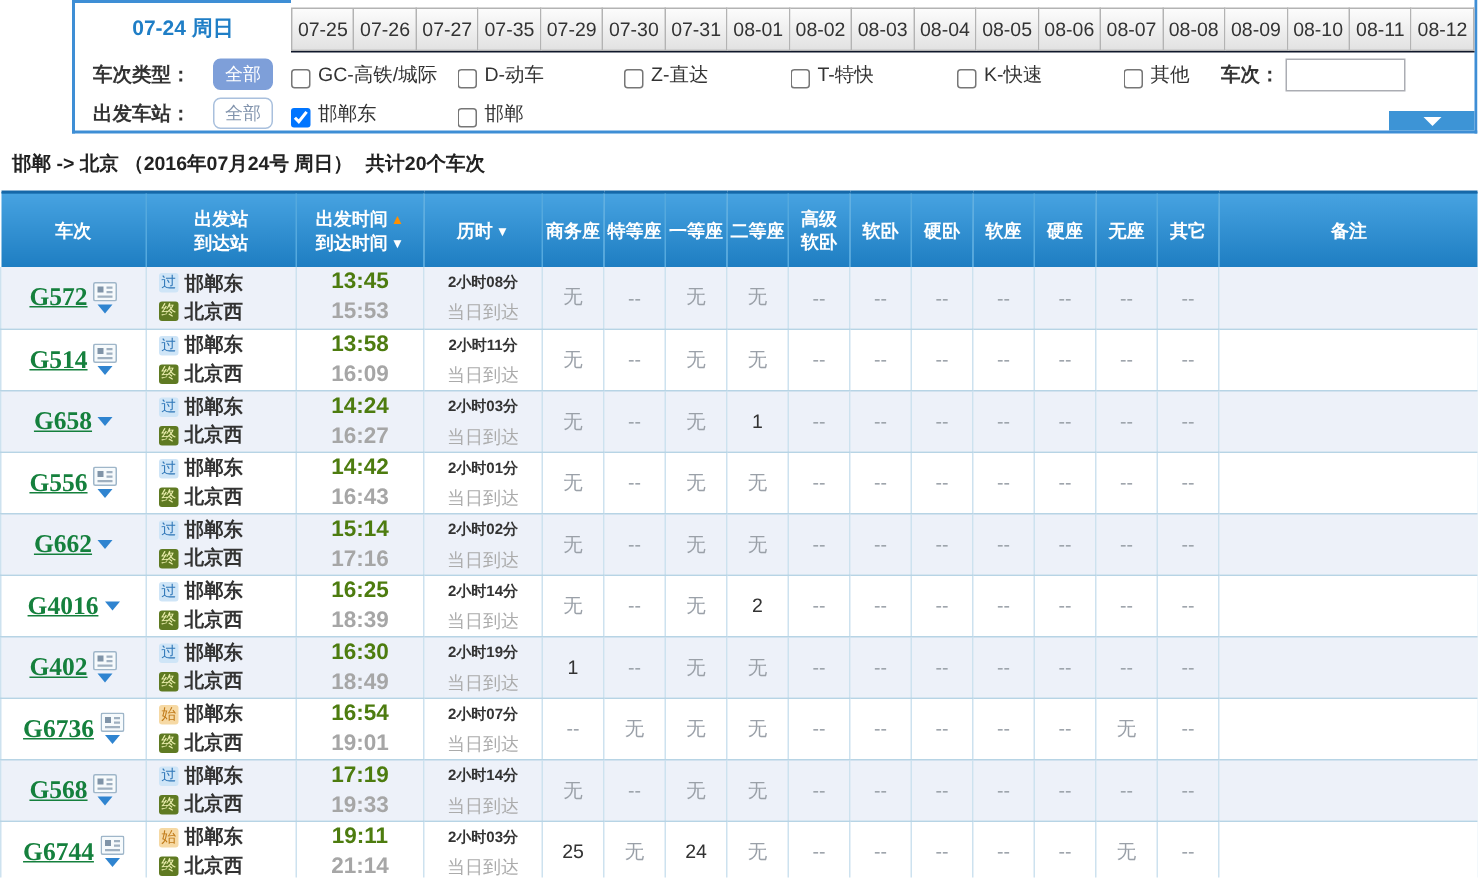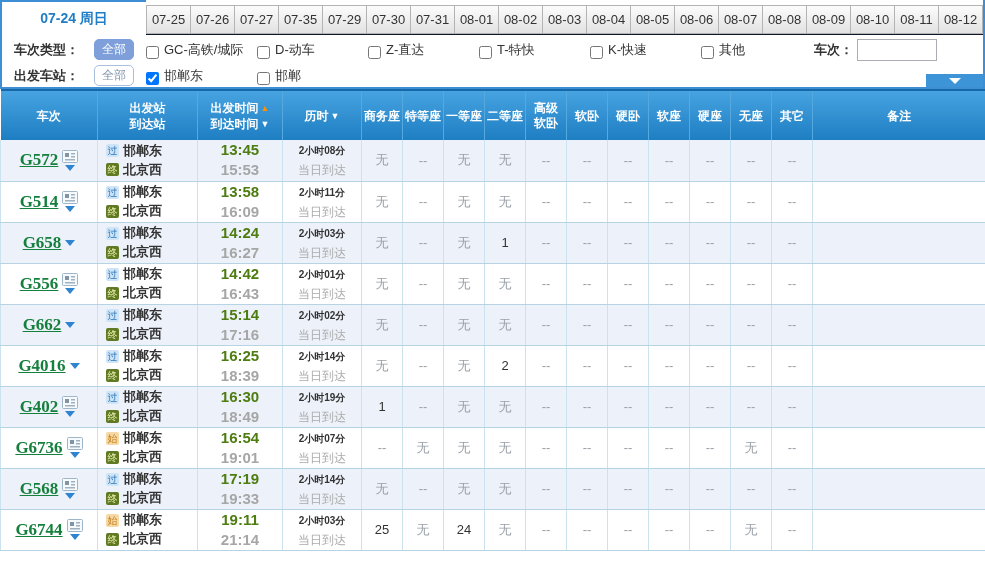--- a/index.html
+++ b/index.html
@@ -1,21 +1,21 @@
 <!DOCTYPE html>
 <html><head>
 <meta charset="utf-8">
 <style>
   * { box-sizing: border-box; margin: 0; padding: 0; }
   html,body { width:985px; height:585px; overflow:hidden; background:#fff;
               font-family:"Liberation Sans", sans-serif; }
   .page { width:985px; height:585px; position:relative; }
 
   
-  .filter-panel { position:relative; border:2px solid #3e8ed5; border-top:none; background:#fff; }
+  .filter-panel { position:relative; border:2px solid #3e8ed5; border-top:none; background:#fff;margin-left:48px; }
   .tabs-row { display:flex; height:35px; }
   .tab-active { width:144px; flex:none; background:#fff; border-top:2px solid #3e8ed5;
                 color:#1f7ec6; font-weight:bold; font-size:14px;
                 display:flex; align-items:center; justify-content:center; cursor:default; }
   .tabs-rest { flex:1; display:flex; align-items:flex-end; height:35px; border-bottom:1px solid #0f172a; }
   .tab { flex:1; height:29px; line-height:27px; text-align:center; font-size:13px; color:#333;
          background:linear-gradient(#fcfcfc,#e2e2e2); border:1px solid #b3b3b3; border-left:none; cursor:pointer; }
   .tab:first-child { border-left:1px solid #b3b3b3; }
 
   .frow { height:23px; display:flex; align-items:center; padding-left:12px; font-size:13px; position:relative; margin-top:3px; }
@@ -156,20 +156,25 @@
             <span>邯郸</span>
           </label>
         </span>
     </div>
 
     <div class="collapse-bar">
       <span class="collapse-car"></span>
     </div>
   </div>
 
+  <div class="summary">
+    <span>邯郸 -&gt; 北京</span>
+    <span>（2016年07月24号  周日）</span>
+    <span class="cnt">共计</span><span>20</span><span>个车次</span>
+  </div>
 
   <table>
     <colgroup>
       <col style="width:97px">
         <col style="width:100px">
         <col style="width:85px">
         <col style="width:79px">
       <col style="width:41px">
         <col style="width:41px">
         <col style="width:41px">

